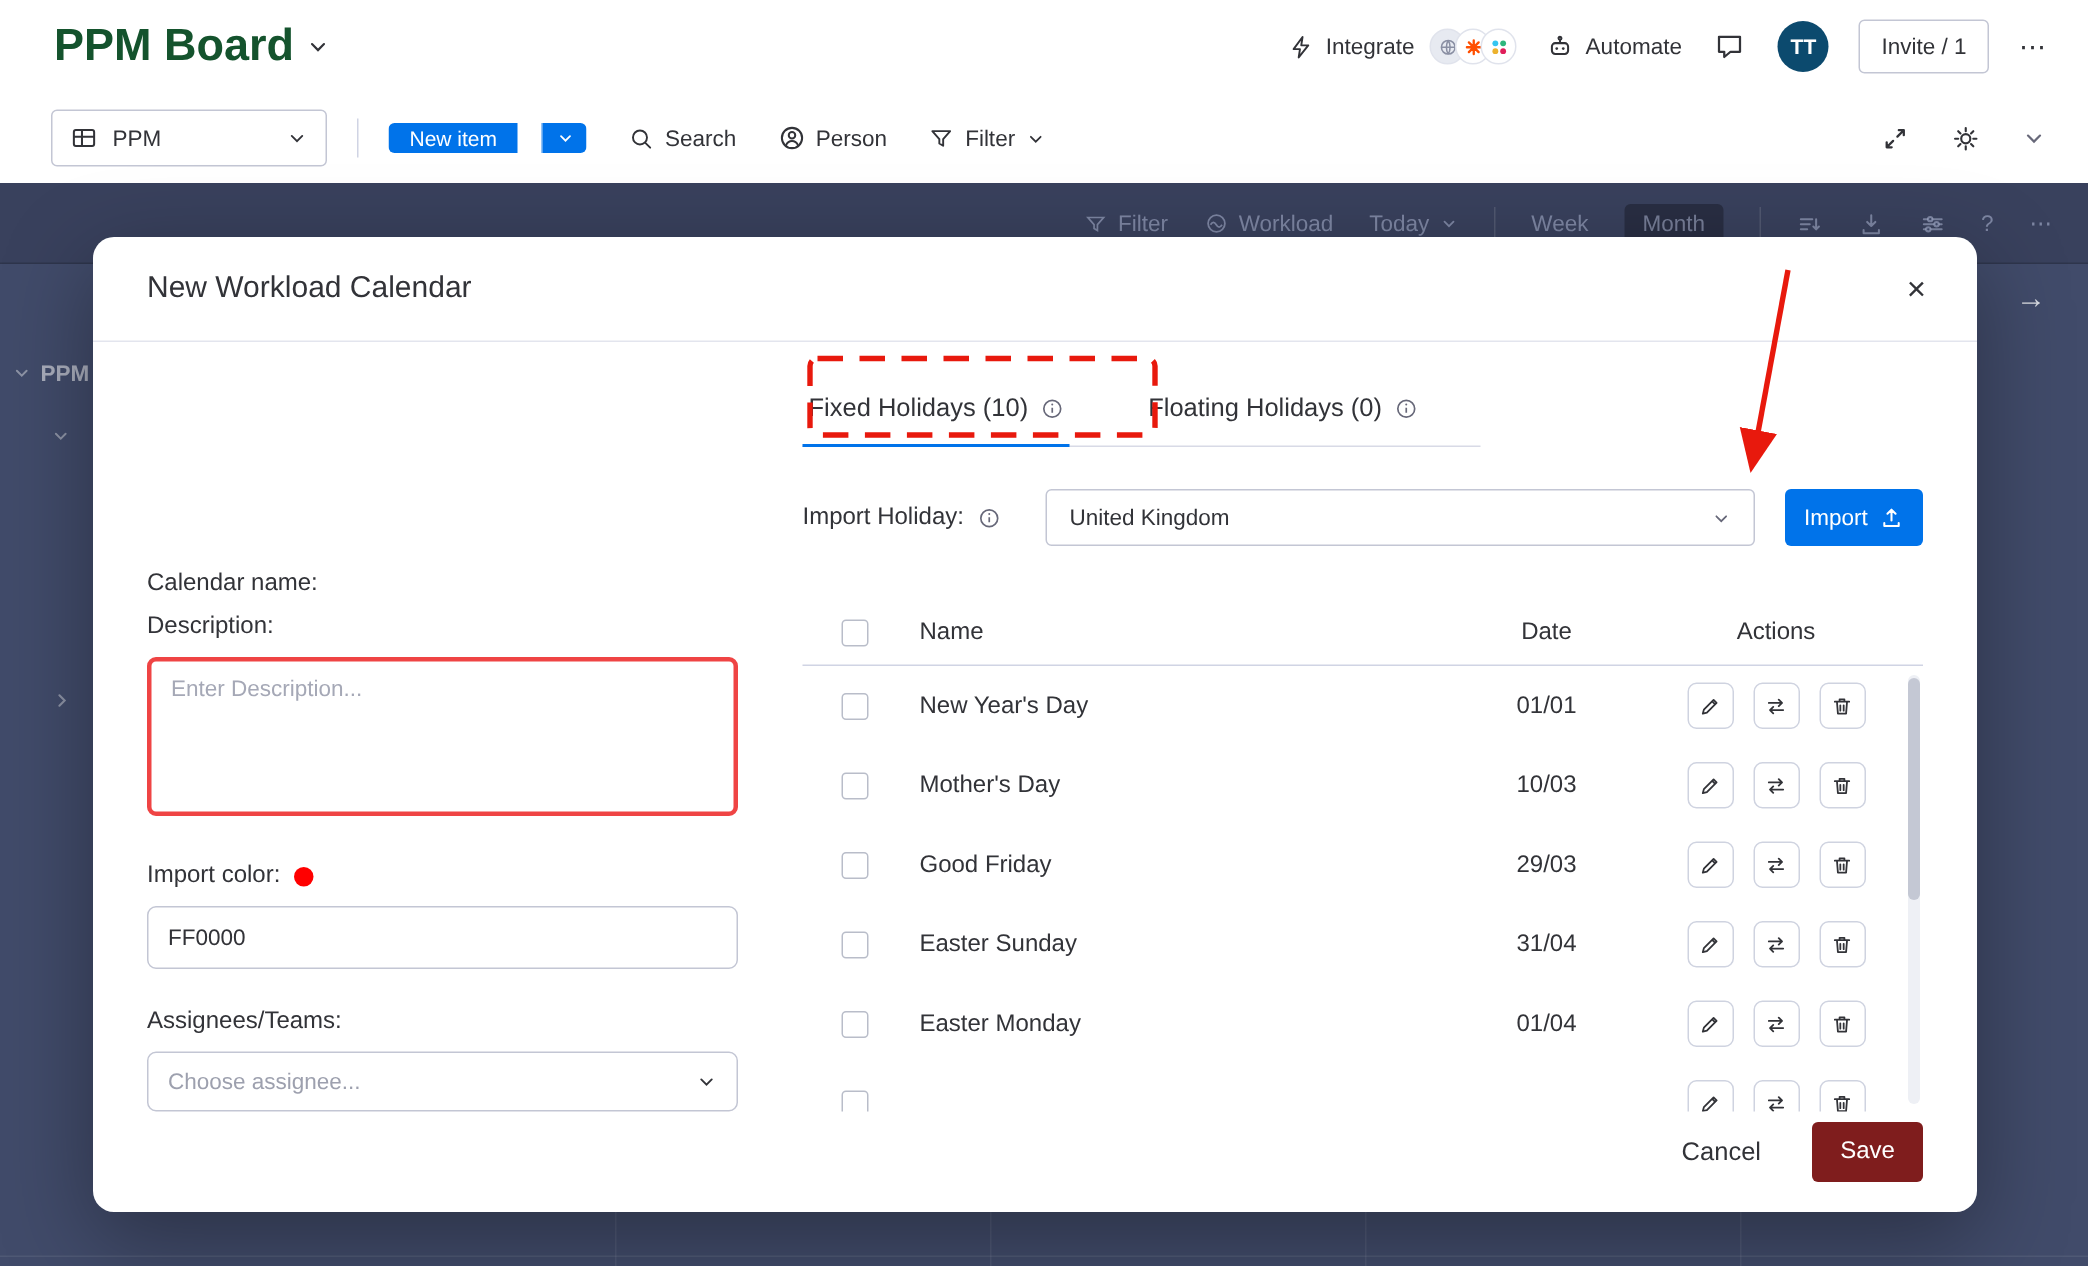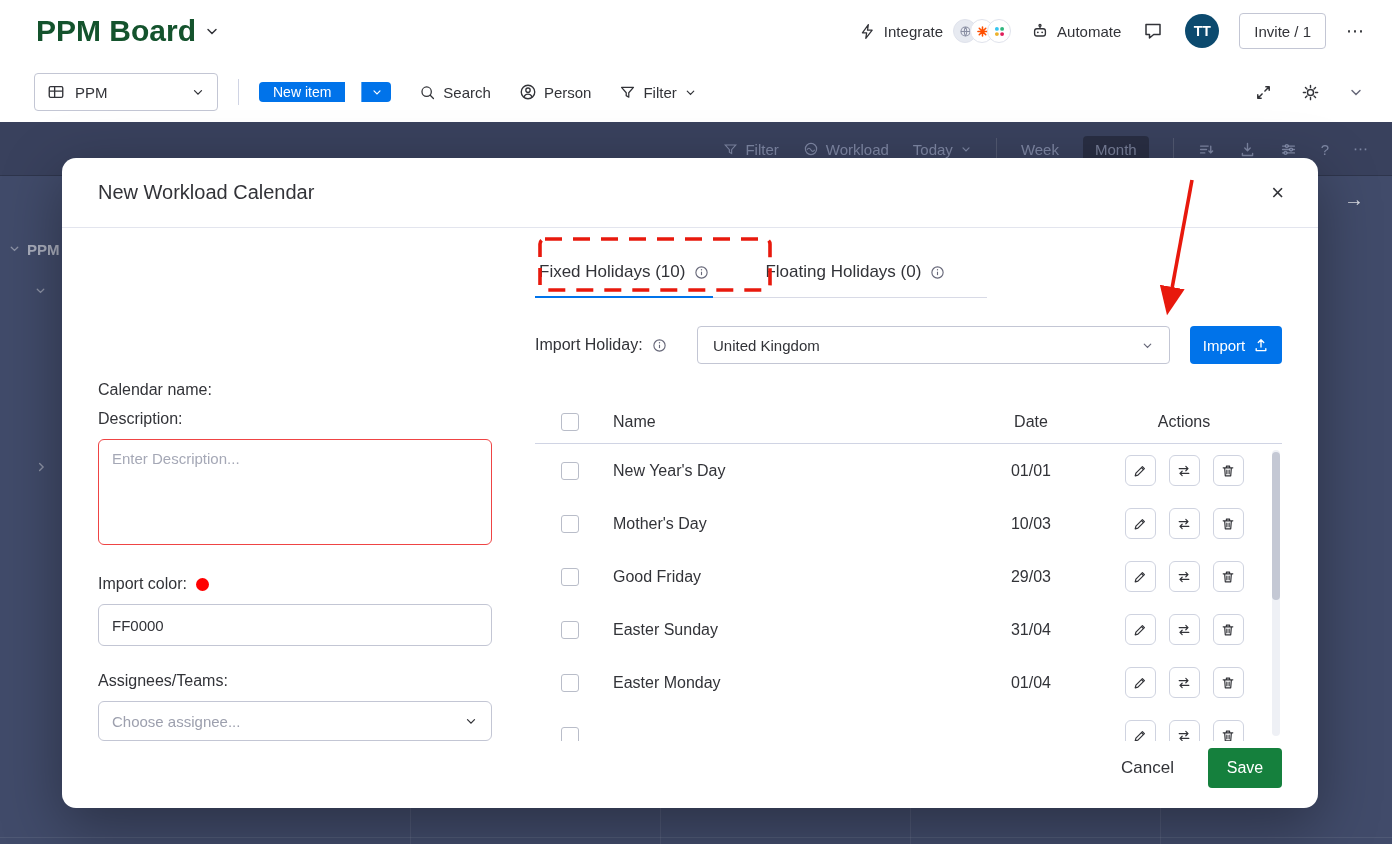--- a/index.html
+++ b/index.html
@@ -55,21 +55,21 @@
   .modal-title { font-size:20px; color:#323338; }
   .close-btn { margin-left:auto; background:none; border:none; font-size:22px; color:#323338; line-height:1; }
   .modal-body { display:flex; padding:25px 36px 0;align-items:flex-end; }
 
   
   .left-col { width:404px; margin-right:43px; }
   .f-label { font-size:16px; color:#323338; margin-bottom:11px; display:flex; align-items:center; gap:9px; }
   .red-dot { width:13px; height:13px; border-radius:50%; background:#ff0000; display:inline-block; }
   .text-input { width:100%; height:42px; border:1px solid #c3c6d4; border-radius:6px; padding:0 13px; font-size:15px; color:#323338; font-family:inherit; }
   .text-input::placeholder, .ta::placeholder { color:#a5a8b6; }
-  .ta { width:100%; height:106px; border:1px solid #ef4444; border-radius:6px; padding:10px 13px; font-size:15px; resize:none; font-family:inherit; color:#323338; }
+  .ta { width:100%; height:106px; border:3px solid #ef4444; border-radius:6px; padding:10px 13px; font-size:15px; resize:none; font-family:inherit; color:#323338; }
   .mb { margin-bottom:26px; }
   .select-box { width:100%; height:40px; border:1px solid #c3c6d4; border-radius:6px; display:flex; align-items:center; padding:0 13px; font-size:15px; color:#9da0ae; cursor:pointer; }
   .select-box .spacer, .imp-select .spacer { flex:1; }
 
   
   .right-col { flex:1; position:relative; }
   .tabs { display:flex; gap:48px; border-bottom:1px solid #d8dae6; width:452px; margin-top:9px; }
   .tab { display:flex; align-items:center; gap:9px; font-size:17px; color:#323338; padding:0 4px 15px; cursor:pointer; position:relative; }
   .tab.active::after { content:""; position:absolute; left:0; right:0; bottom:-1px; height:2px; background:#0073ea; }
   .info-i { color:#676879; display:flex; }
@@ -85,21 +85,21 @@
   .rows-wrap { position:relative; height:297px; overflow:hidden; }
   .trow { display:grid; grid-template-columns:52px 1fr 110px 196px; align-items:center; height:53px; padding-left:26px; font-size:16px; }
   .cb { width:18px; height:18px; border:1.5px solid #b9bdc9; border-radius:3px; display:inline-block; cursor:pointer; background:#fff; }
   .tactions { display:flex; gap:13px; justify-content:center; }
   .act { width:31px; height:31px; border:1px solid #cfd3e0; border-radius:6px; background:#fff; display:flex; align-items:center; justify-content:center; color:#323338; padding:0; }
   .vscroll-track { position:absolute; right:2px; top:6px; width:8px; height:286px; background:#eef0f5; border-radius:4px; }
   .vscroll-thumb { position:absolute; right:2px; top:8px; width:8px; height:148px; background:#c4c8d4; border-radius:4px; cursor:grab; }
 
   .modal-footer { position:absolute; right:36px; bottom:20px; display:flex; align-items:center; gap:28px; }
   .cancel-btn { background:none; border:none; font-size:17px; color:#323338; }
-  .save-btn { width:74px; height:40px; background:#15803d; border:none; border-radius:4px; color:#fff; font-size:16px; }
+  .save-btn { width:74px; height:40px; background:#7f1d1d; border:none; border-radius:4px; color:#fff; font-size:16px; }
 
   
   .annot { position:absolute; inset:0; z-index:50; pointer-events:none; }
 </style>
 </head>
 <body>
 
 <div class="header">
   <div class="h-left">
     <span class="h-title">PPM Board</span>

